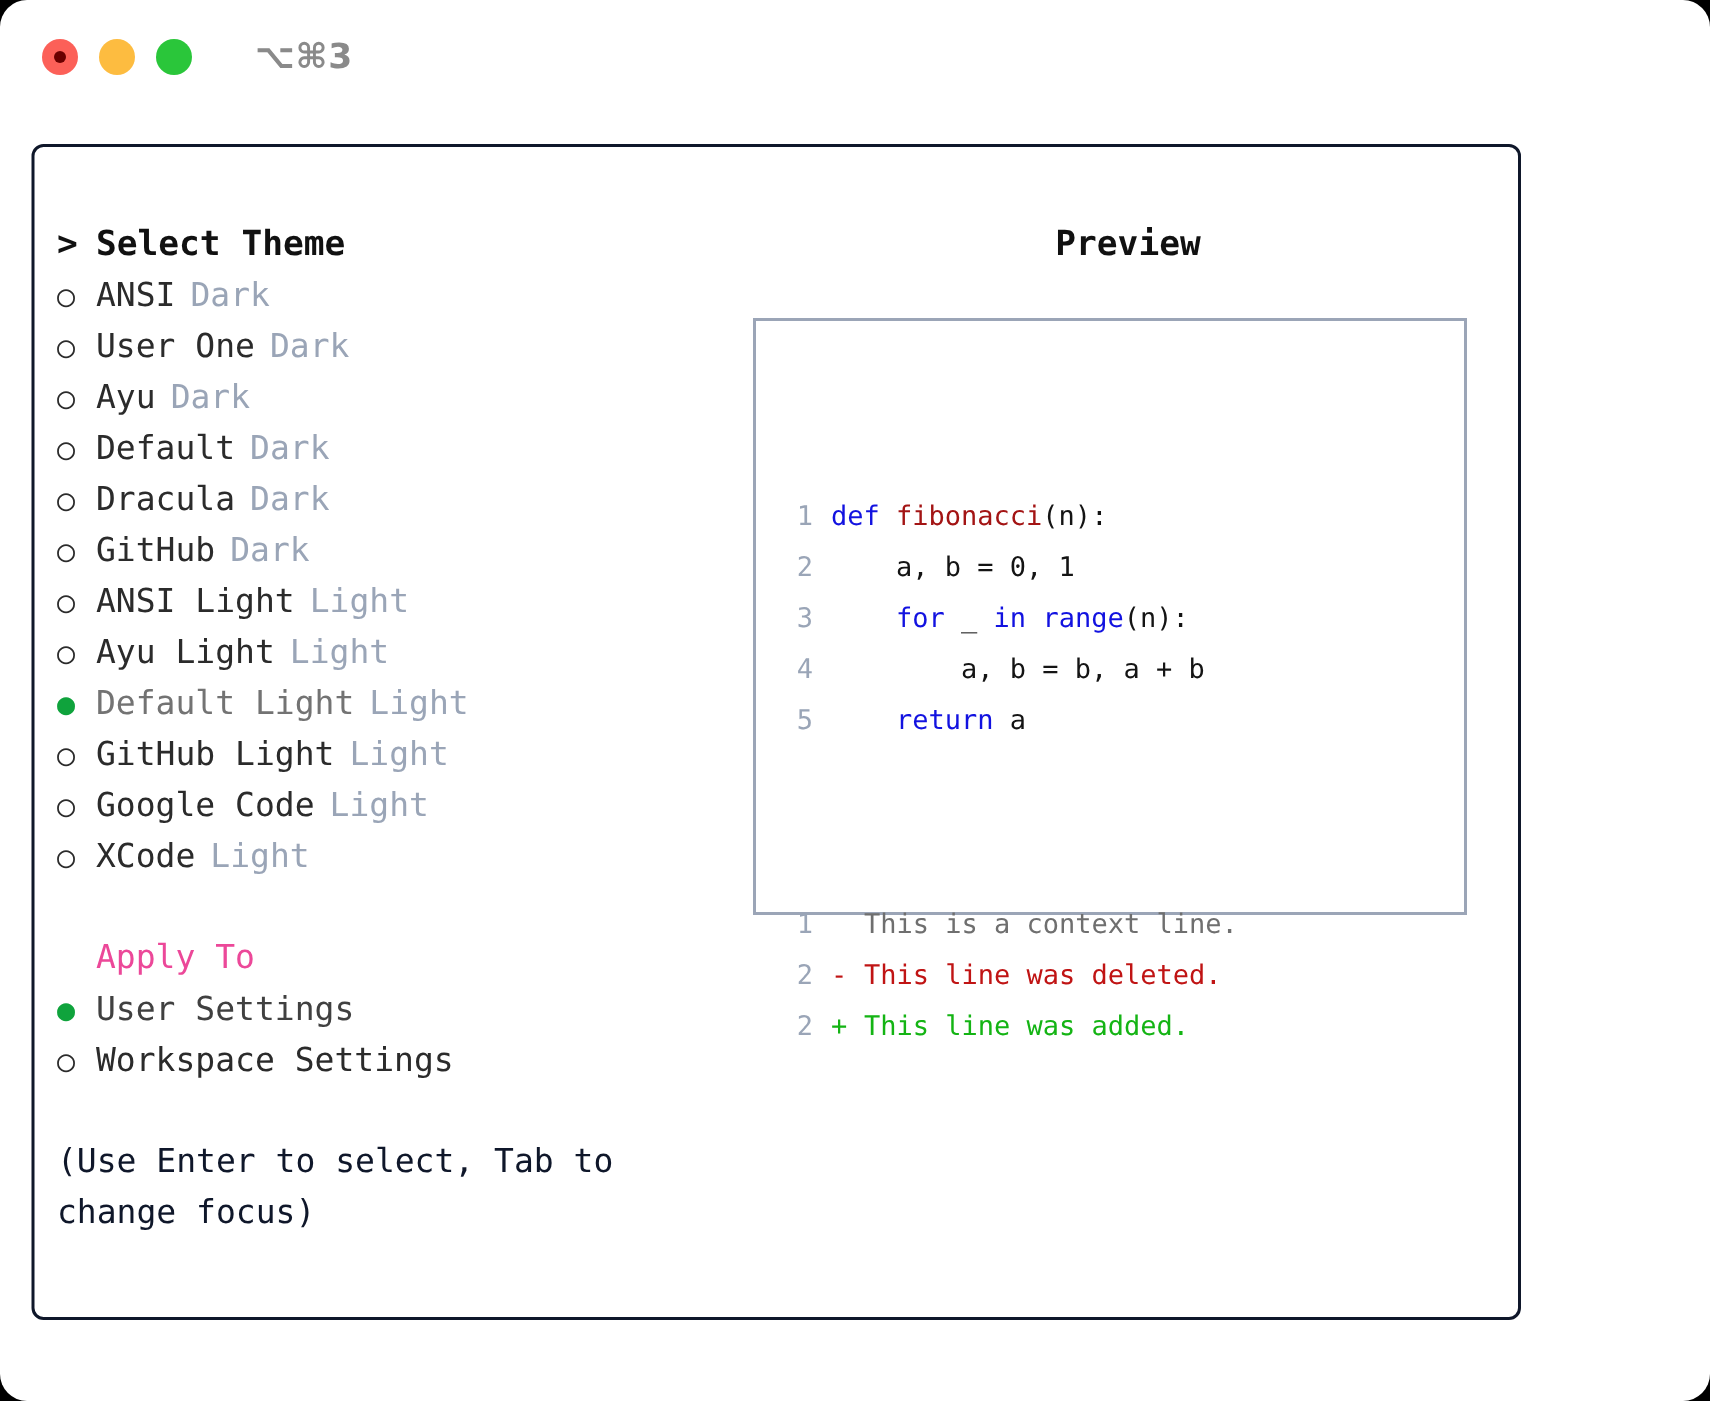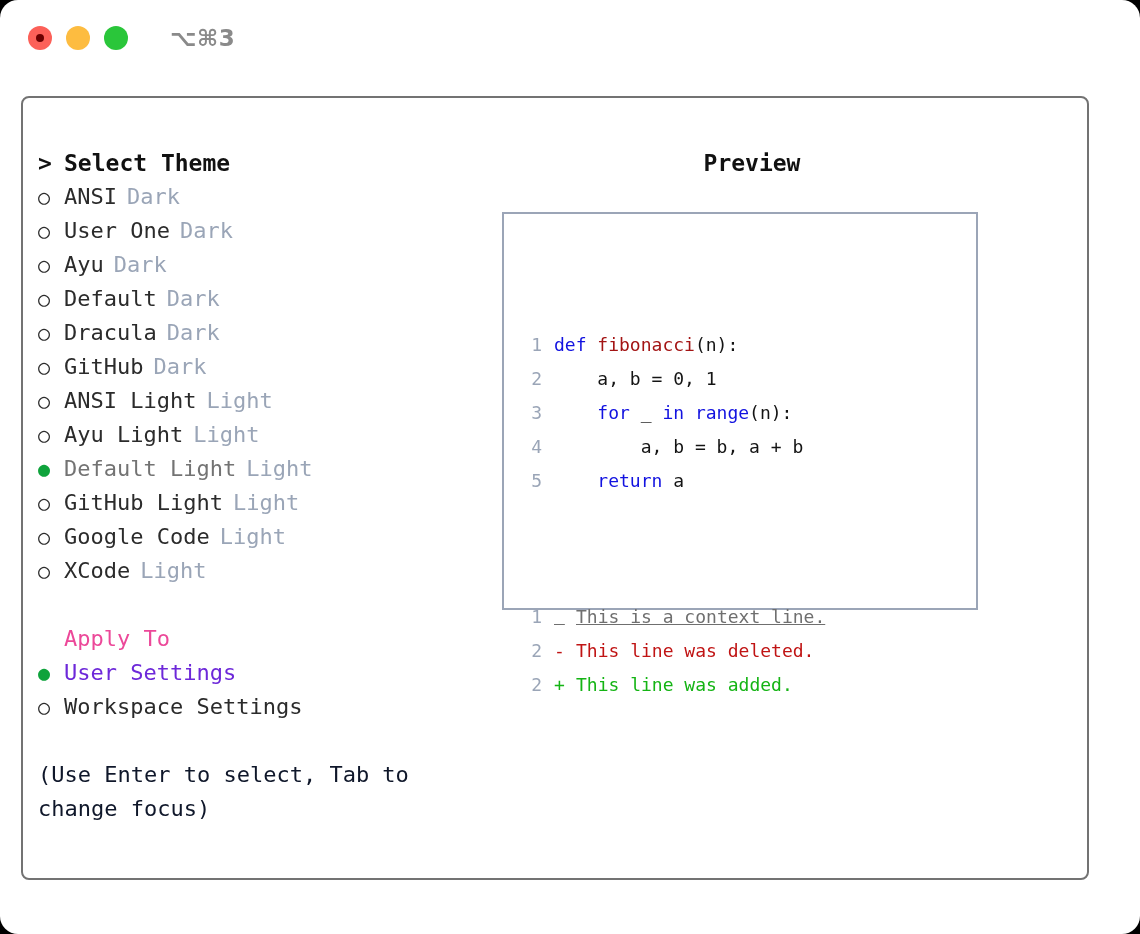--- a/index.html
+++ b/index.html
@@ -69,23 +69,23 @@
     font-weight: 700;
     color: #8a8a8a;
     letter-spacing: 0.5px;
   }
 
   
   .card {
     position: absolute;
     left: 21px;
     top: 96px;
-    width: 1068px;
+    width: 993px;
     height: 784px;
-    border: 2px solid #737373;
+    border: 2px solid #0f172a;
     border-radius: 8px;
     box-sizing: border-box;
     background: #ffffff;
   }
 
   .columns {
     position: absolute;
     left: 0;
     top: 0;
     width: 100%;
@@ -138,21 +138,21 @@
 
   .section-title {
     height: 34px;
     line-height: 34px;
     font-size: 22px;
     color: #ec4899;
     padding-left: 26px;
   }
 
   .apply-name { color: #2b2b2b; }
-  .apply-row.selected .apply-name { color: #6d28d9; }
+  .apply-row.selected .apply-name { color: #404040; }
 
   .hint {
     margin-top: 34px;
     width: 400px;
     font-size: 22px;
     line-height: 34px;
     color: #0f172a;
   }
 
   
@@ -190,21 +190,21 @@
   .ln {
     display: inline-block;
     width: 28px;
     text-align: right;
     color: #9aa5b7;
     margin-right: 12px;
   }
   .tok-kw   { color: #1212e0; }
   .tok-fn   { color: #a31414; }
   .tok-txt  { color: #141414; }
-  .tok-ctx  { color: #6f6f6f; text-decoration: underline; }
+  .tok-ctx  { color: #6f6f6f; }
   .tok-del  { color: #c01414; }
   .tok-add  { color: #14b414; }
   .diff-sign { display: inline-block; width: 22px; }
   .diff-block { margin-top: 34px; }
 </style>
 </head>
 <body>
 
 <div class="window">
 

